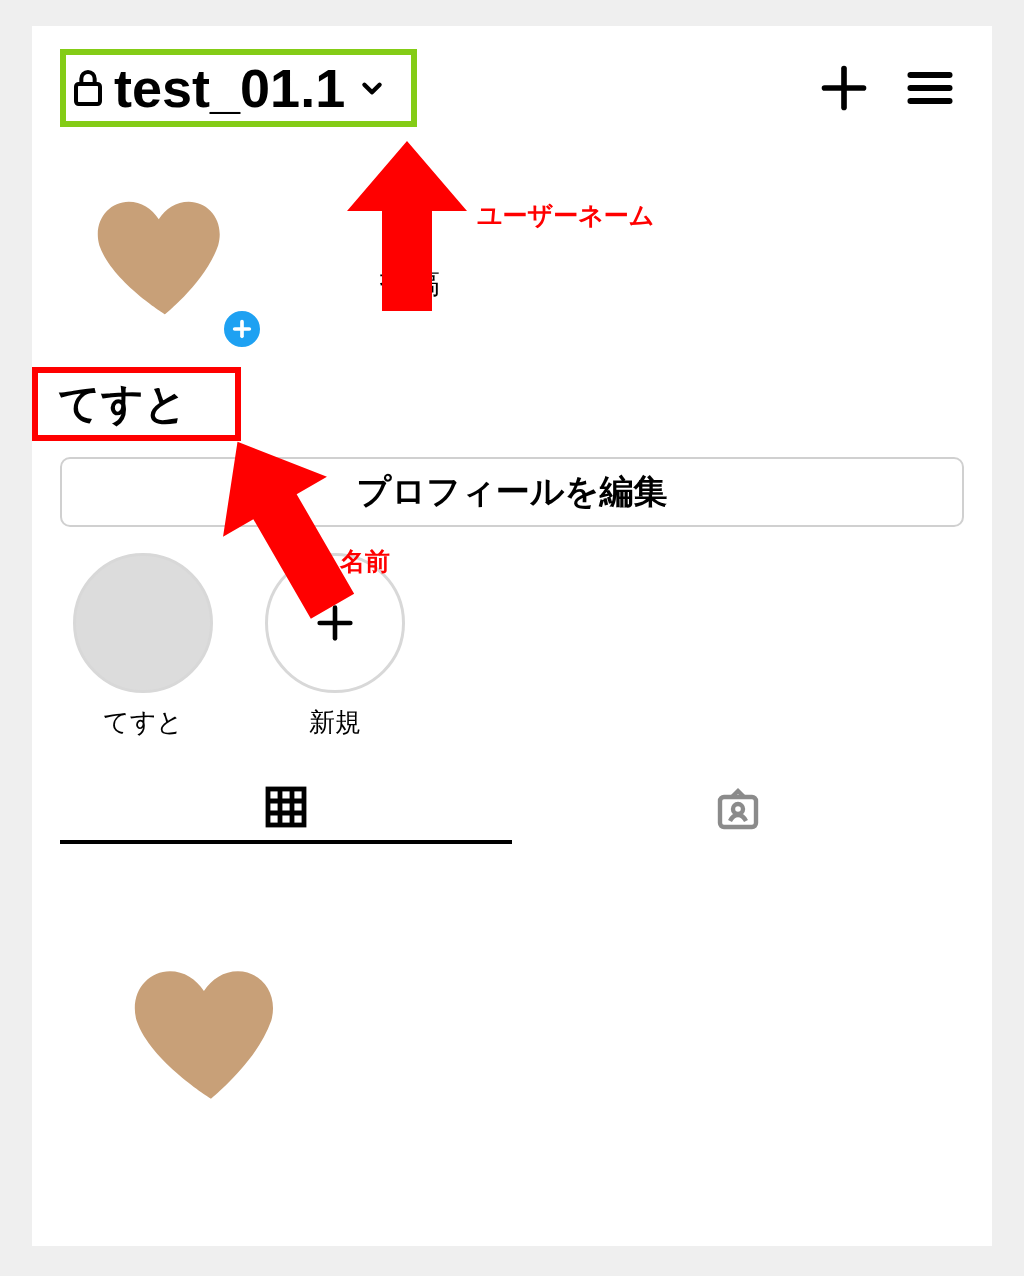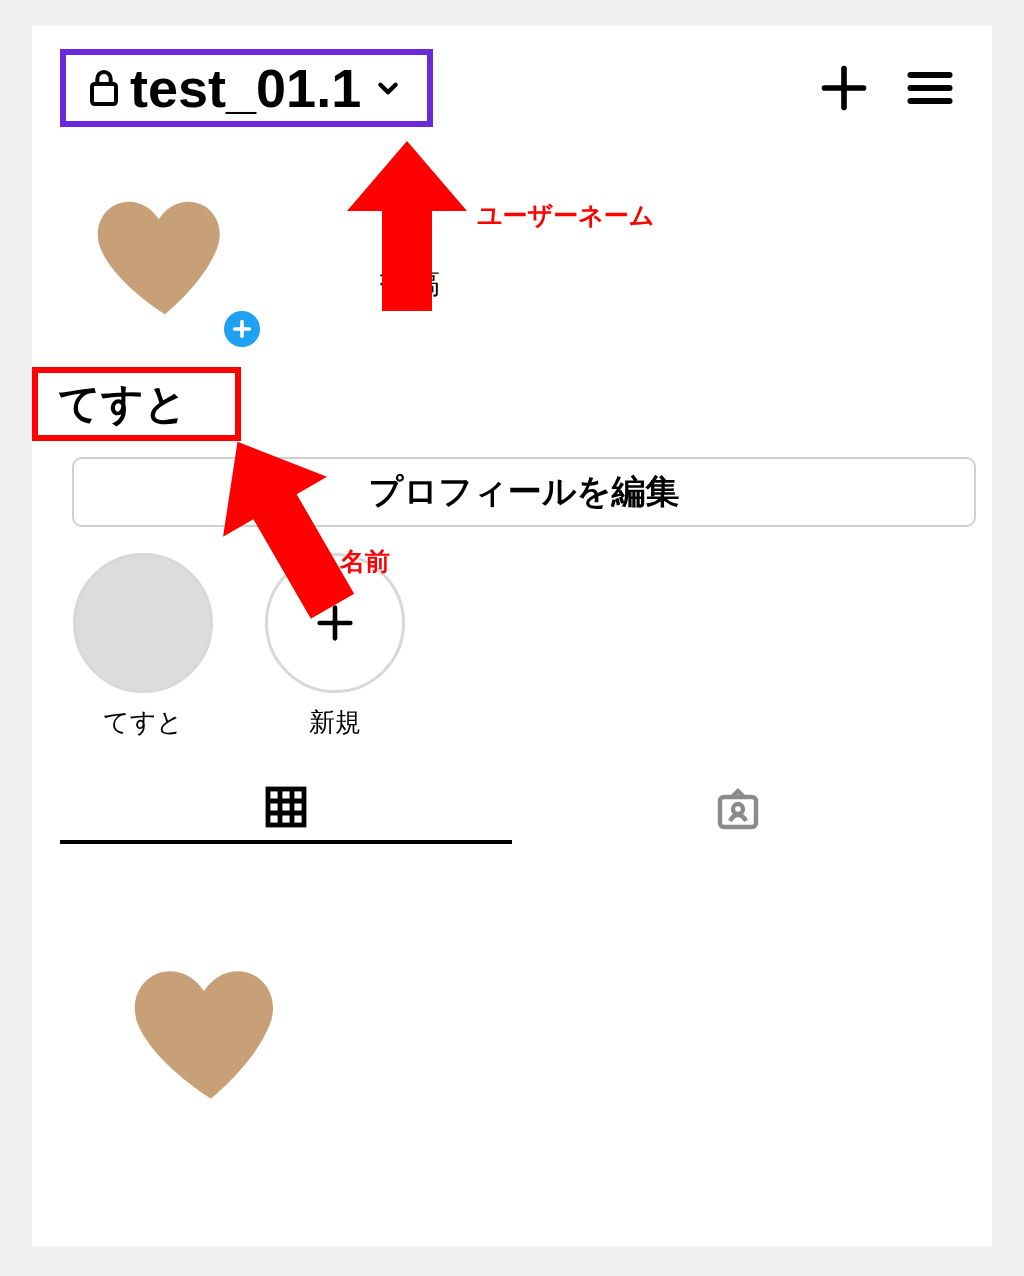--- a/index.html
+++ b/index.html
@@ -23,22 +23,22 @@
   .header {
     display: flex;
     align-items: center;
     justify-content: space-between;
     height: 80px;
   }
   .username-box {
     display: inline-flex;
     align-items: center;
     gap: 10px;
-    border: 6px solid #6d28d9;
-    padding: 6px 26px 6px 22px;
+    border: 6px solid #84cc16;
+    padding: 6px 26px 6px 6px;
     font-weight: 800;
     font-size: 54px;
     line-height: 1;
   }
   .username-box .lock { display:inline-flex; }
   .username-box .chev { display:inline-flex; margin-left:4px; }
   .header-actions { display:flex; align-items:center; gap:34px; margin-right:8px;}
   .icon-btn { display:inline-flex; cursor:pointer; }
 
   
@@ -74,21 +74,20 @@
     margin-top:16px;
     width:100%;
     height:70px;
     border:2px solid #d0d0d0;
     border-radius:10px;
     background:#fff;
     font-size:34px;
     font-weight:800;
     display:flex; align-items:center; justify-content:center;
     cursor:pointer;
-    margin-left:12px;
   }
 
   
   .hl-row { display:flex; gap:42px; margin-top:26px; margin-left:8px;}
   .hl { display:flex; flex-direction:column; align-items:center; width:150px;}
   .hl-circle {
     width:140px; height:140px; border-radius:50%;
     border:3px solid #d8d8d8;
     display:flex; align-items:center; justify-content:center;
     background:#fff;

